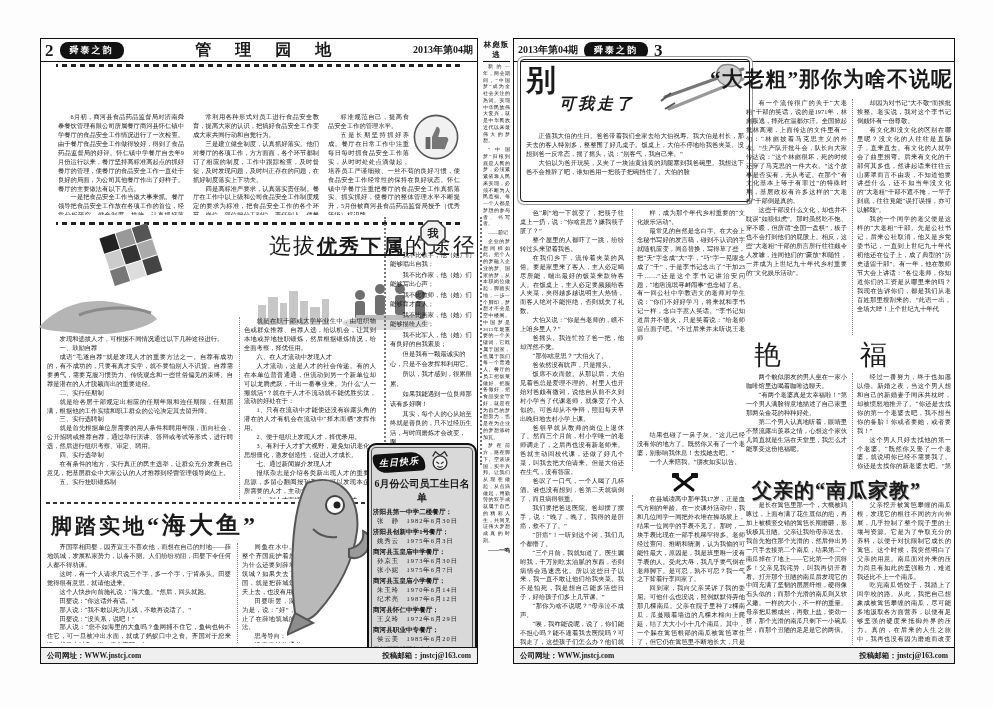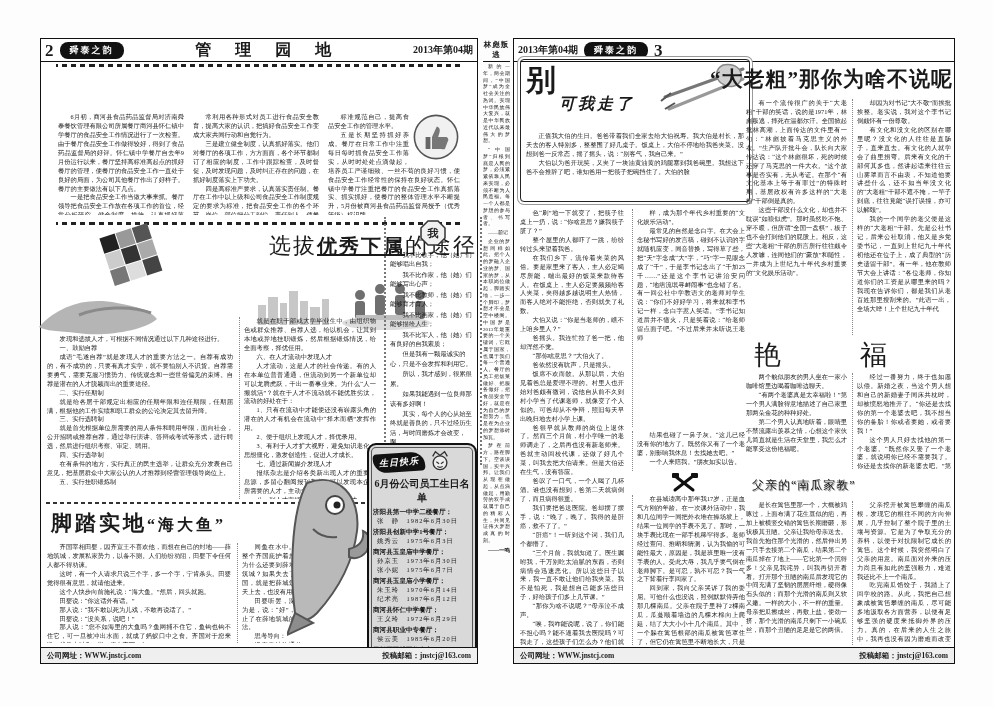--- a/index.html
+++ b/index.html
@@ -16,24 +16,24 @@
   .wavy{background:repeating-linear-gradient(90deg,#333 0 4px,transparent 4px 7px);height:2px;position:absolute;}
   
   .col{position:absolute;overflow:hidden;font-size:6.3px;line-height:1.42;text-align:justify;}
   .col p{margin:0;text-indent:2em;}
   .colsep{border-left:1px dotted #888;padding-left:4px;}
   
   .h-canteen{position:absolute;font-size:26px;font-weight:bold;letter-spacing:7px;white-space:nowrap;}
   .h-sel{position:absolute;font-size:22px;letter-spacing:2px;white-space:nowrap;}
   .h-sel b{font-size:20px;font-weight:900;text-decoration:underline;}
   .h-fish{position:absolute;font-size:21px;font-weight:bold;letter-spacing:3px;white-space:nowrap;}
-  .h-fish .fat{font-size:16px;font-weight:900;}
+  .h-fish .fat{font-size:24px;font-weight:900;}
   .h-laocu{position:absolute;font-size:21px;font-weight:900;letter-spacing:1px;white-space:nowrap;}
   .h-yanfu{position:absolute;font-size:27px;font-weight:400;letter-spacing:26px;text-align:left;white-space:nowrap;}
-  .h-pumpkin{position:absolute;font-size:12px;font-weight:400;letter-spacing:1px;white-space:nowrap;text-shadow:1px 1px 0 #aaa;}
+  .h-pumpkin{position:absolute;font-size:20px;font-weight:700;letter-spacing:1px;white-space:nowrap;text-shadow:1px 1px 0 #aaa;}
   
   .art-canteen{position:absolute;left:15px;top:25px;width:408px;height:155px;border-top:3px solid transparent;border-bottom:3px solid transparent;
     border-image:repeating-linear-gradient(90deg,#222 0 5px,transparent 5px 9px) 3;}
   
   .poemcol{position:absolute;left:343px;top:178px;width:98px;height:248px;border-left:2px dotted #777;border-right:2px dotted #777;padding:2px 4px;box-sizing:border-box;font-size:6.3px;line-height:1.5;overflow:hidden;}
   .poemcol p{margin:0 0 1px 0;text-indent:2em;}
   .seal{width:26px;height:26px;margin:1px auto 4px auto;}
   
   .bday{position:absolute;left:326px;top:404px;width:110px;height:221px;background:#d9d9d9;border:2px solid #111;border-radius:9px;box-shadow:inset 0 0 0 2px #d9d9d9,inset 0 0 0 3px #555;padding:4px;box-sizing:border-box;overflow:hidden;}
   .bday-logo-row{display:flex;align-items:center;gap:4px;margin-bottom:2px;}

